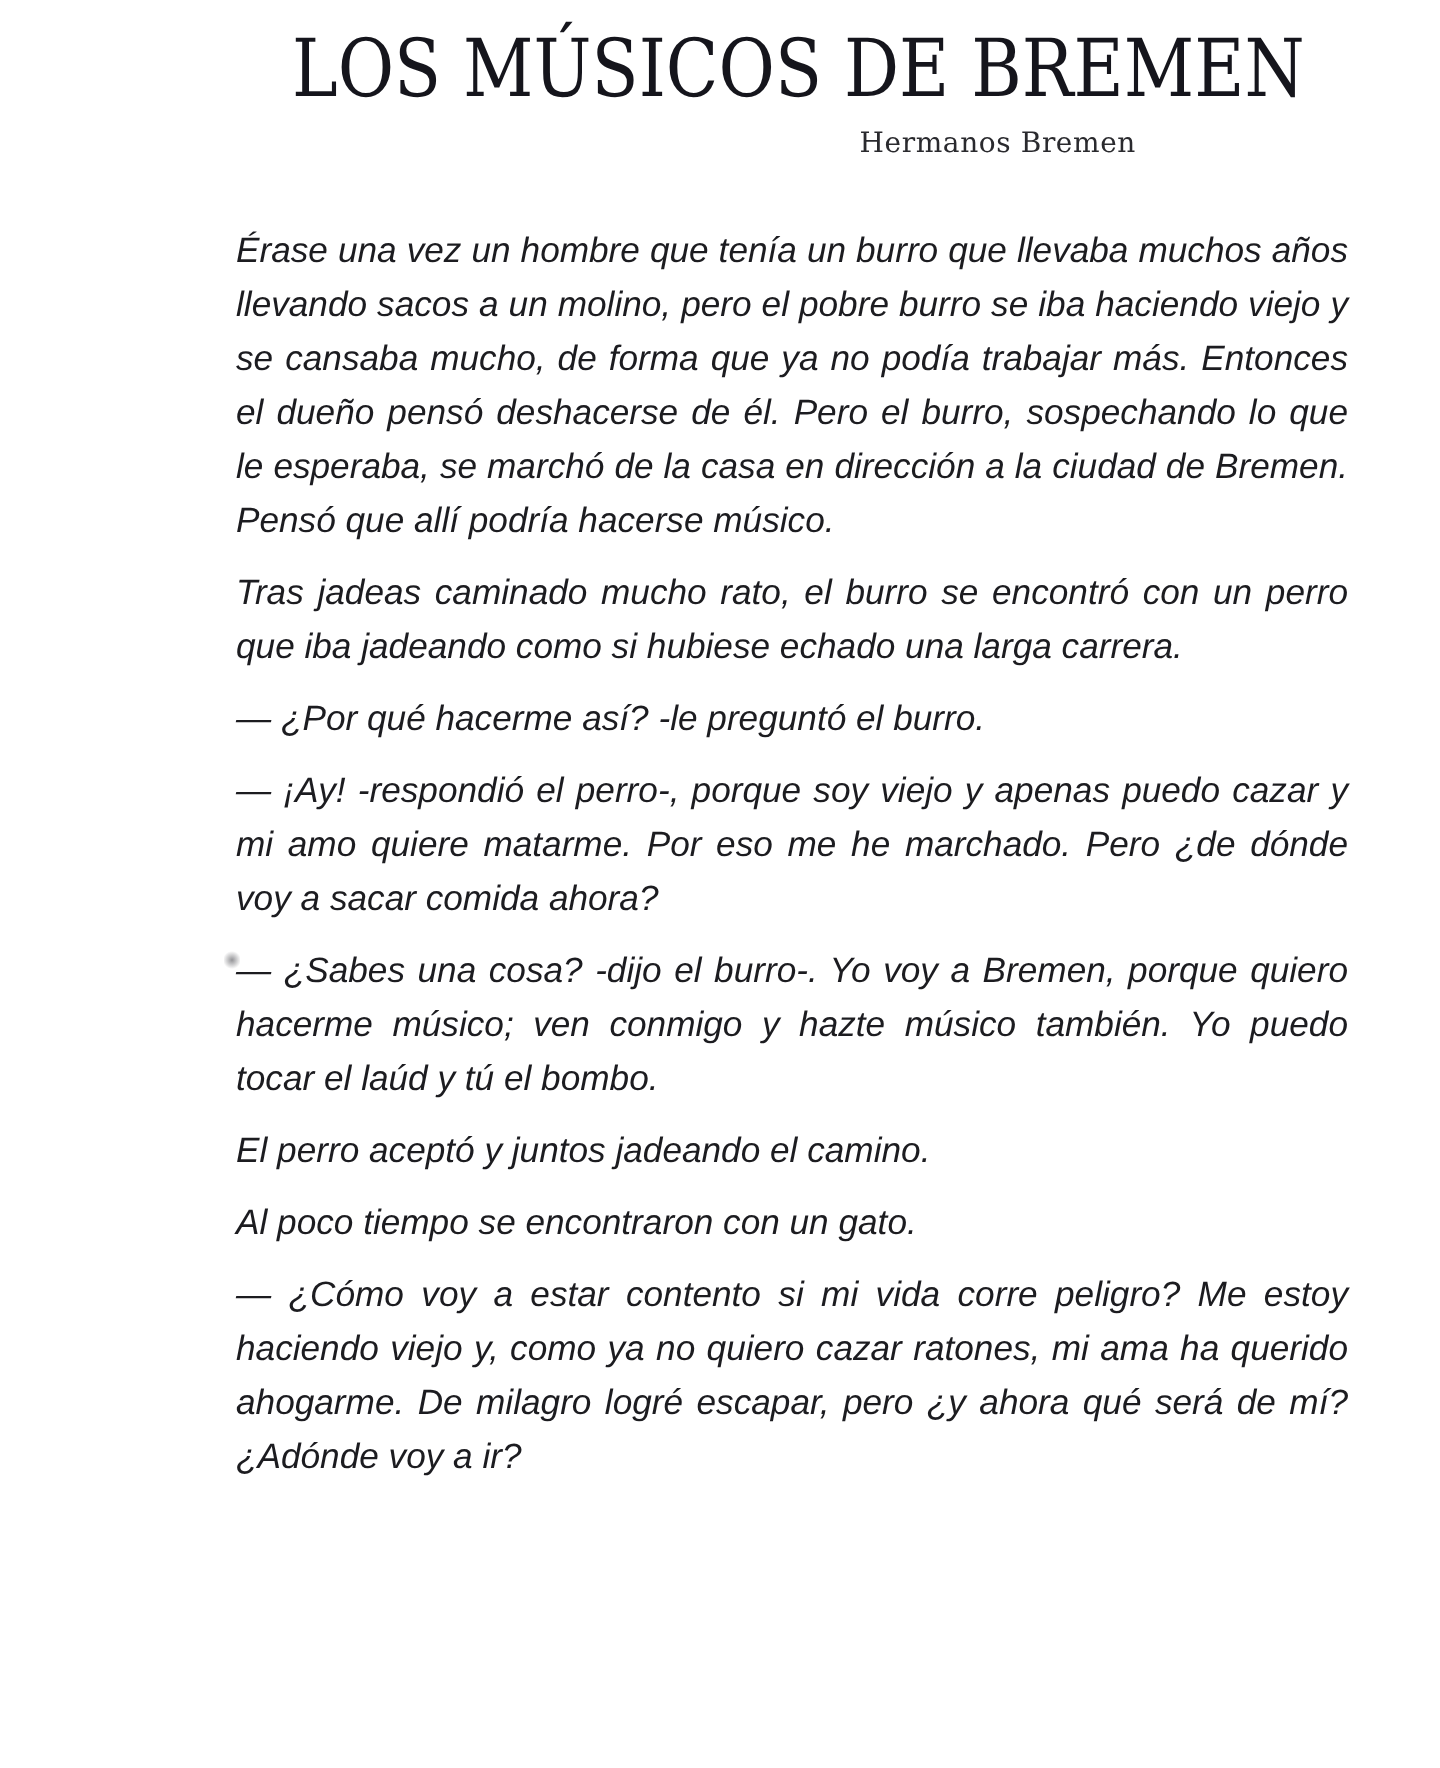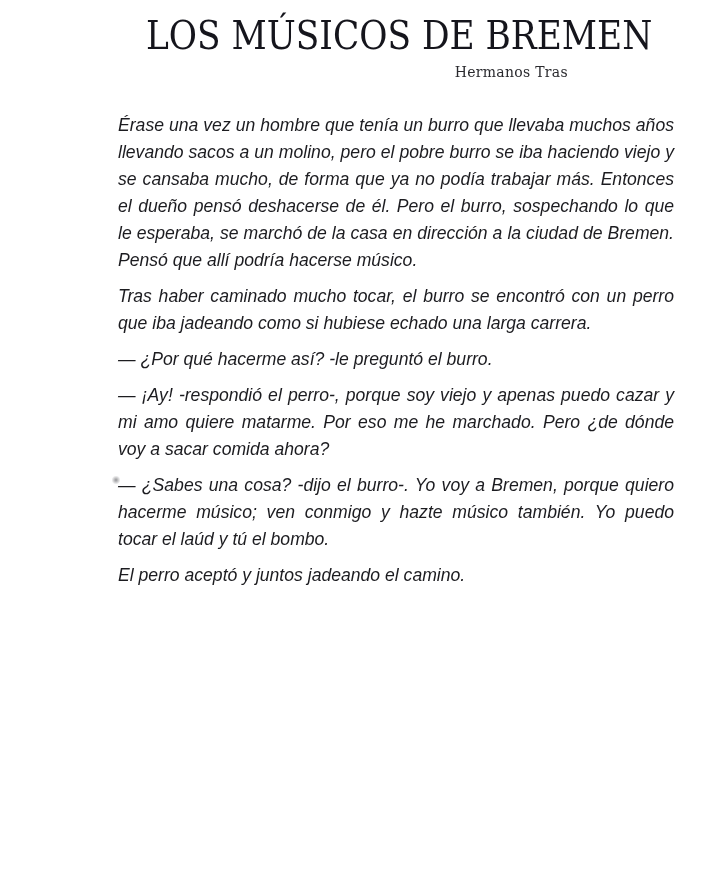--- a/index.html
+++ b/index.html
@@ -72,25 +72,27 @@
       width: 8px;
       height: 10px;
       background: radial-gradient(circle, rgba(90,90,95,0.65) 0%, rgba(90,90,95,0) 70%);
     }
   </style>
 </head>
 <body>
 
 <div class="page">
   <h1 class="title">LOS MÚSICOS DE BREMEN</h1>
-  <p class="author">Hermanos Tras</p>
+  <p class="author">Hermanos Bremen</p>
 
   <div class="body-text">
     <p class="para">Érase una vez un hombre que tenía un burro que llevaba muchos años llevando sacos a un molino, pero el pobre burro se iba haciendo viejo y se cansaba mucho, de forma que ya no podía trabajar más. Entonces el dueño pensó deshacerse de él. Pero el burro, sospechando lo que le esperaba, se marchó de la casa en dirección a la ciudad de Bremen. Pensó que allí podría hacerse músico.</p>
-    <p class="para">Tras haber caminado mucho tocar, el burro se encontró con un perro que iba jadeando como si hubiese echado una larga carrera.</p>
+    <p class="para">Tras jadeas caminado mucho rato, el burro se encontró con un perro que iba jadeando como si hubiese echado una larga carrera.</p>
     <p class="para">— ¿Por qué hacerme así? -le preguntó el burro.</p>
     <p class="para">— ¡Ay! -respondió el perro-, porque soy viejo y apenas puedo cazar y mi amo quiere matarme. Por eso me he marchado. Pero ¿de dónde voy a sacar comida ahora?</p>
     <p class="para">— ¿Sabes una cosa? -dijo el burro-. Yo voy a Bremen, porque quiero hacerme músico; ven conmigo y hazte músico también. Yo puedo tocar el laúd y tú el bombo.</p>
     <p class="para">El perro aceptó y juntos jadeando el camino.</p>
+    <p class="para">Al poco tiempo se encontraron con un gato.</p>
+    <p class="para">— ¿Cómo voy a estar contento si mi vida corre peligro? Me estoy haciendo viejo y, como ya no quiero cazar ratones, mi ama ha querido ahogarme. De milagro logré escapar, pero ¿y ahora qué será de mí? ¿Adónde voy a ir?</p>
   </div>
 
   <div class="speck"></div>
 </div>
 
 </body></html>

